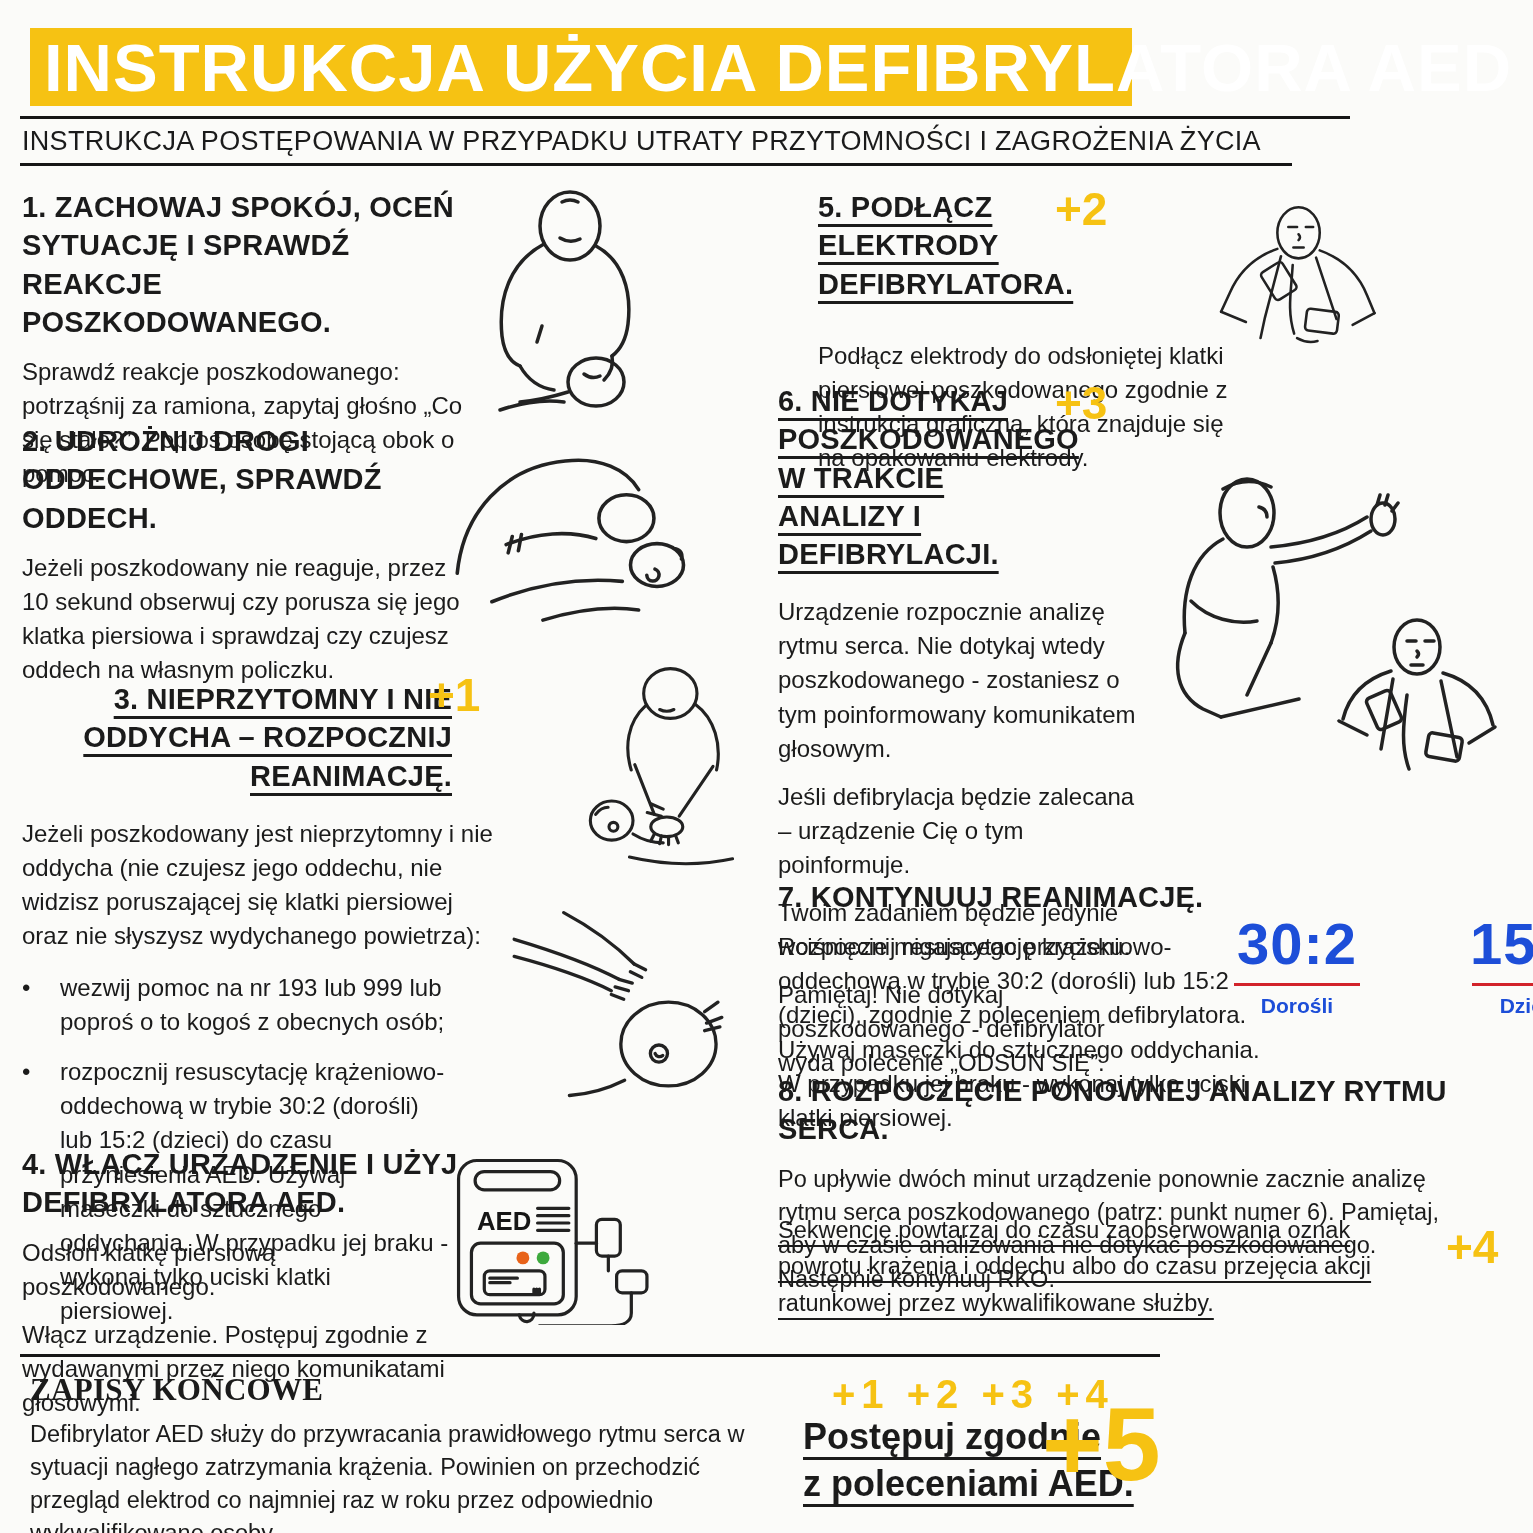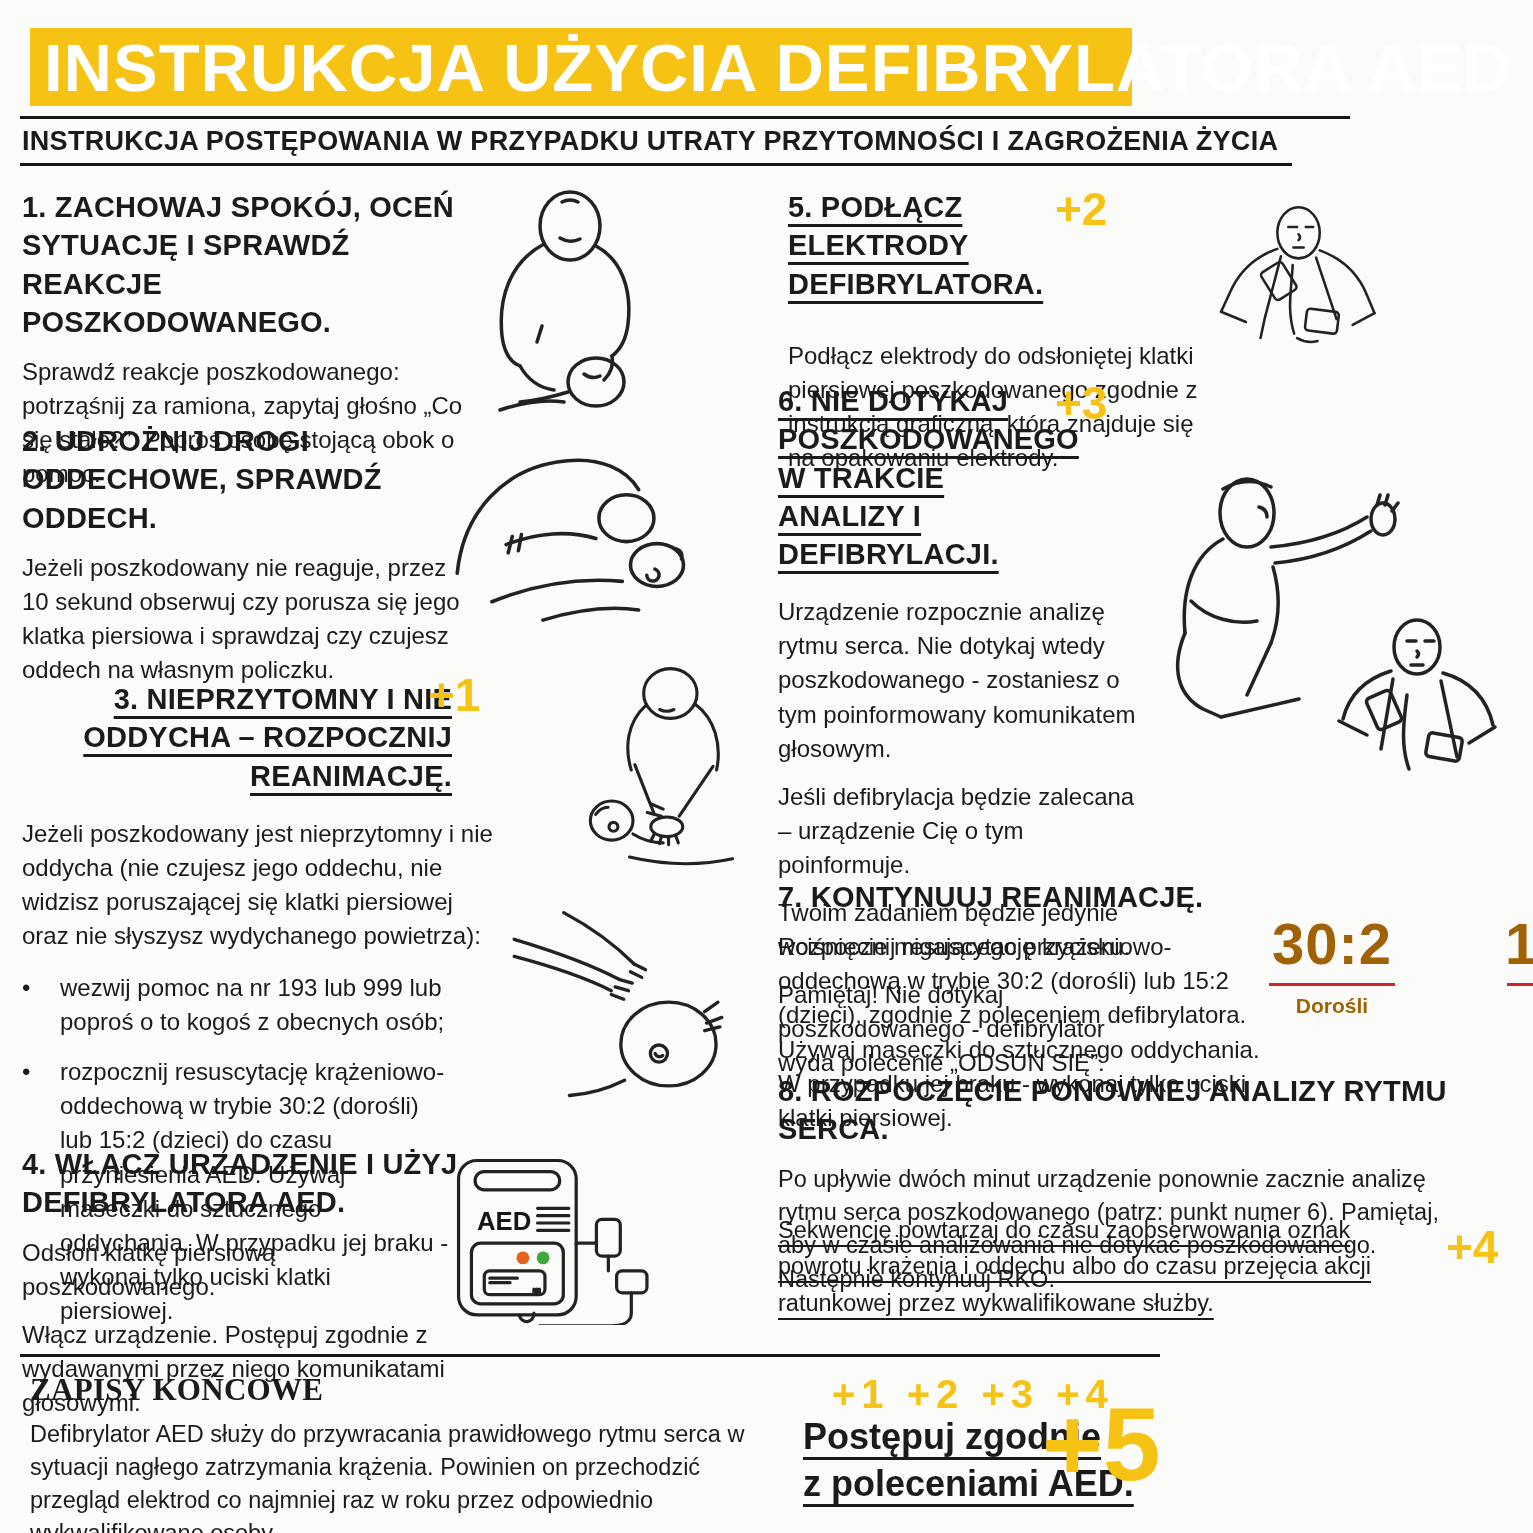--- a/index.html
+++ b/index.html
@@ -6,34 +6,34 @@
   .poster{
     position:relative;width:1533px;height:1533px;overflow:hidden;
     background:#fbfbf9;color:#1b1b1b;
     font-family:"Liberation Sans","DejaVu Sans",sans-serif;
   }
   .abs{position:absolute;}
   
   .banner{left:30px;top:28px;width:1102px;height:78px;background:#f6c213;display:flex;align-items:center;}
   .banner-title{font-size:67px;font-weight:700;color:#ffffff;letter-spacing:1px;padding-left:14px;white-space:nowrap;}
   .rule{background:#161616;height:3px;}
-  .subtitle{left:22px;top:126px;font-size:27px;font-weight:700;letter-spacing:.3px;white-space:nowrap;}
+  .subtitle{left:22px;top:126px;font-size:27px;font-weight:400;letter-spacing:.3px;white-space:nowrap;}
   
   .sec h3{margin:0 0 14px 0;font-size:29px;line-height:1.32;font-weight:700;letter-spacing:.2px;}
   .sec h3.u{text-decoration:underline;text-decoration-thickness:2.5px;text-underline-offset:7px;}
   .sec p{margin:0 0 14px 0;font-size:24px;line-height:1.42;}
   .sec p:last-child{margin-bottom:0;}
   .bullets{margin-top:18px;}
   .bullet{display:flex;margin-bottom:16px;font-size:24px;line-height:1.42;}
   .bullet .dot{width:38px;flex:0 0 38px;font-size:24px;}
   .marker{color:#f6c213;font-weight:700;font-size:46px;line-height:1;white-space:nowrap;}
   .marker-big{color:#f6c213;font-weight:700;font-size:104px;line-height:1;}
   .note-underline{text-decoration:underline;text-decoration-thickness:2px;text-underline-offset:7px;}
   
-  .ratio{text-align:center;color:#a16207;margin-left:35px;}
+  .ratio{text-align:center;color:#1d4ed8;}
   .ratio .val{font-size:58px;font-weight:700;line-height:1;letter-spacing:1px;}
   .ratio .bar{height:3px;background:#d2232a;margin:10px 2px 8px 2px;}
   .ratio .lab{font-size:21px;font-weight:700;}
   
   .footer-h{font-size:31px;font-weight:700;letter-spacing:.3px;font-family:Liberation Serif, serif;}
   .footer-p{font-size:23.5px;line-height:1.4;margin-top:10px;}
   .f-markers{font-size:40px;font-weight:700;color:#f6c213;letter-spacing:6px;white-space:nowrap;}
   .f-note{font-size:36px;font-weight:700;line-height:1.3;}
   .f-note span{display:block;text-decoration:underline;text-decoration-thickness:2.5px;text-underline-offset:8px;}
   
@@ -162,21 +162,21 @@
       <path d="M90 146 v4 M93 146 v4 M96 146 v4" stroke-width="2"></path>
       <path d="M136 96 h22"></path>
       <rect x="158" y="70" width="26" height="40" rx="6"></rect>
       <path d="M171 110 v16"></path>
       <rect x="180" y="126" width="33" height="24" rx="6"></rect>
       <path d="M74 174 c2 10 16 10 16 -2"></path>
       <path d="M196 150 v22 c0 10 -10 14 -22 14 H96"></path>
     </svg>
   </div>
 
-  <div class="abs sec" style="left:788px;top:188px;width:420px;">
+  <div class="abs sec" style="left:818px;top:188px;width:420px;">
     <h3 class="u" style="max-width:290px;">5. PODŁĄCZ ELEKTRODY DEFIBRYLATORA.</h3>
     <p style="margin-top:36px;">Podłącz elektrody do odsłoniętej klatki piersiowej poszkodowanego zgodnie z instrukcją graficzną, która znajduje się na opakowaniu elektrody.</p>
   </div>
   <div class="abs marker" style="left:1055px;top:186px;">+2</div>
   <div class="abs illo" style="left:1205px;top:190px;width:190px;height:185px;">
     <svg viewBox="0 0 260 220" preserveAspectRatio="xMidYMid meet">
       <ellipse cx="128" cy="42" rx="29" ry="35"></ellipse>
       <path d="M114 34 h12 M138 34 h10"></path>
       <path d="M128 44 q4 4 0 8"></path>
       <path d="M121 62 h14"></path>

